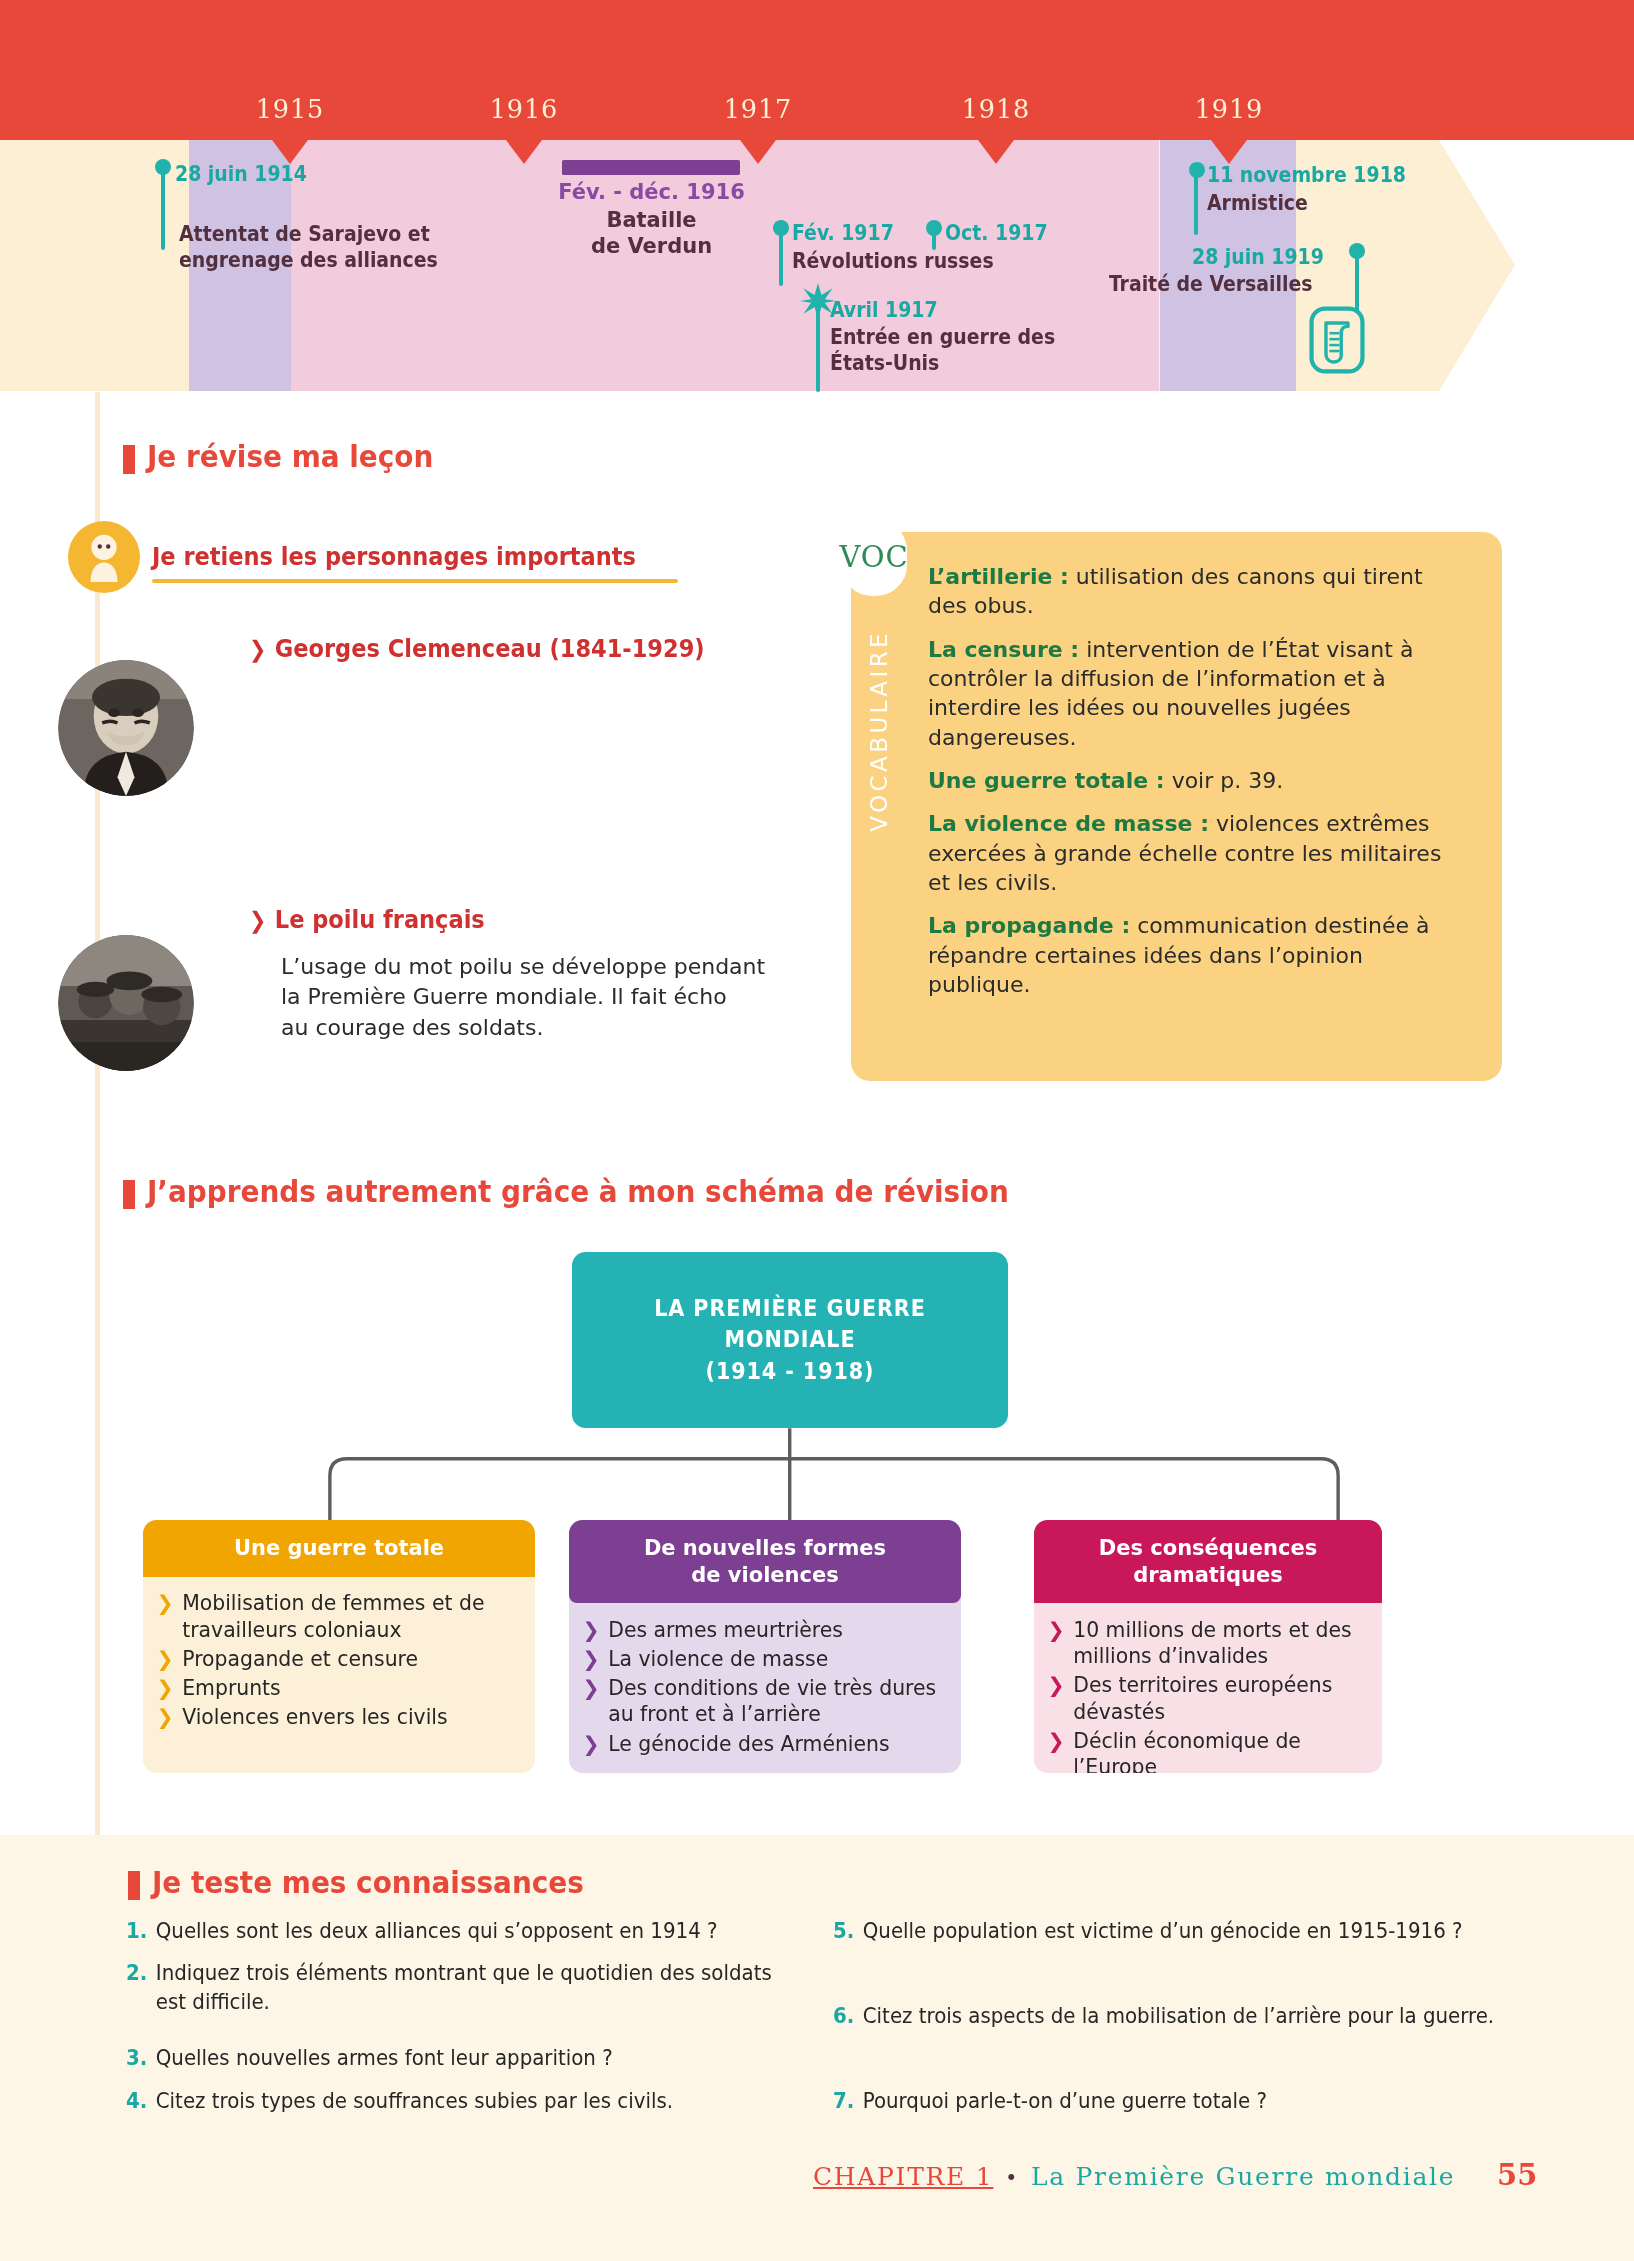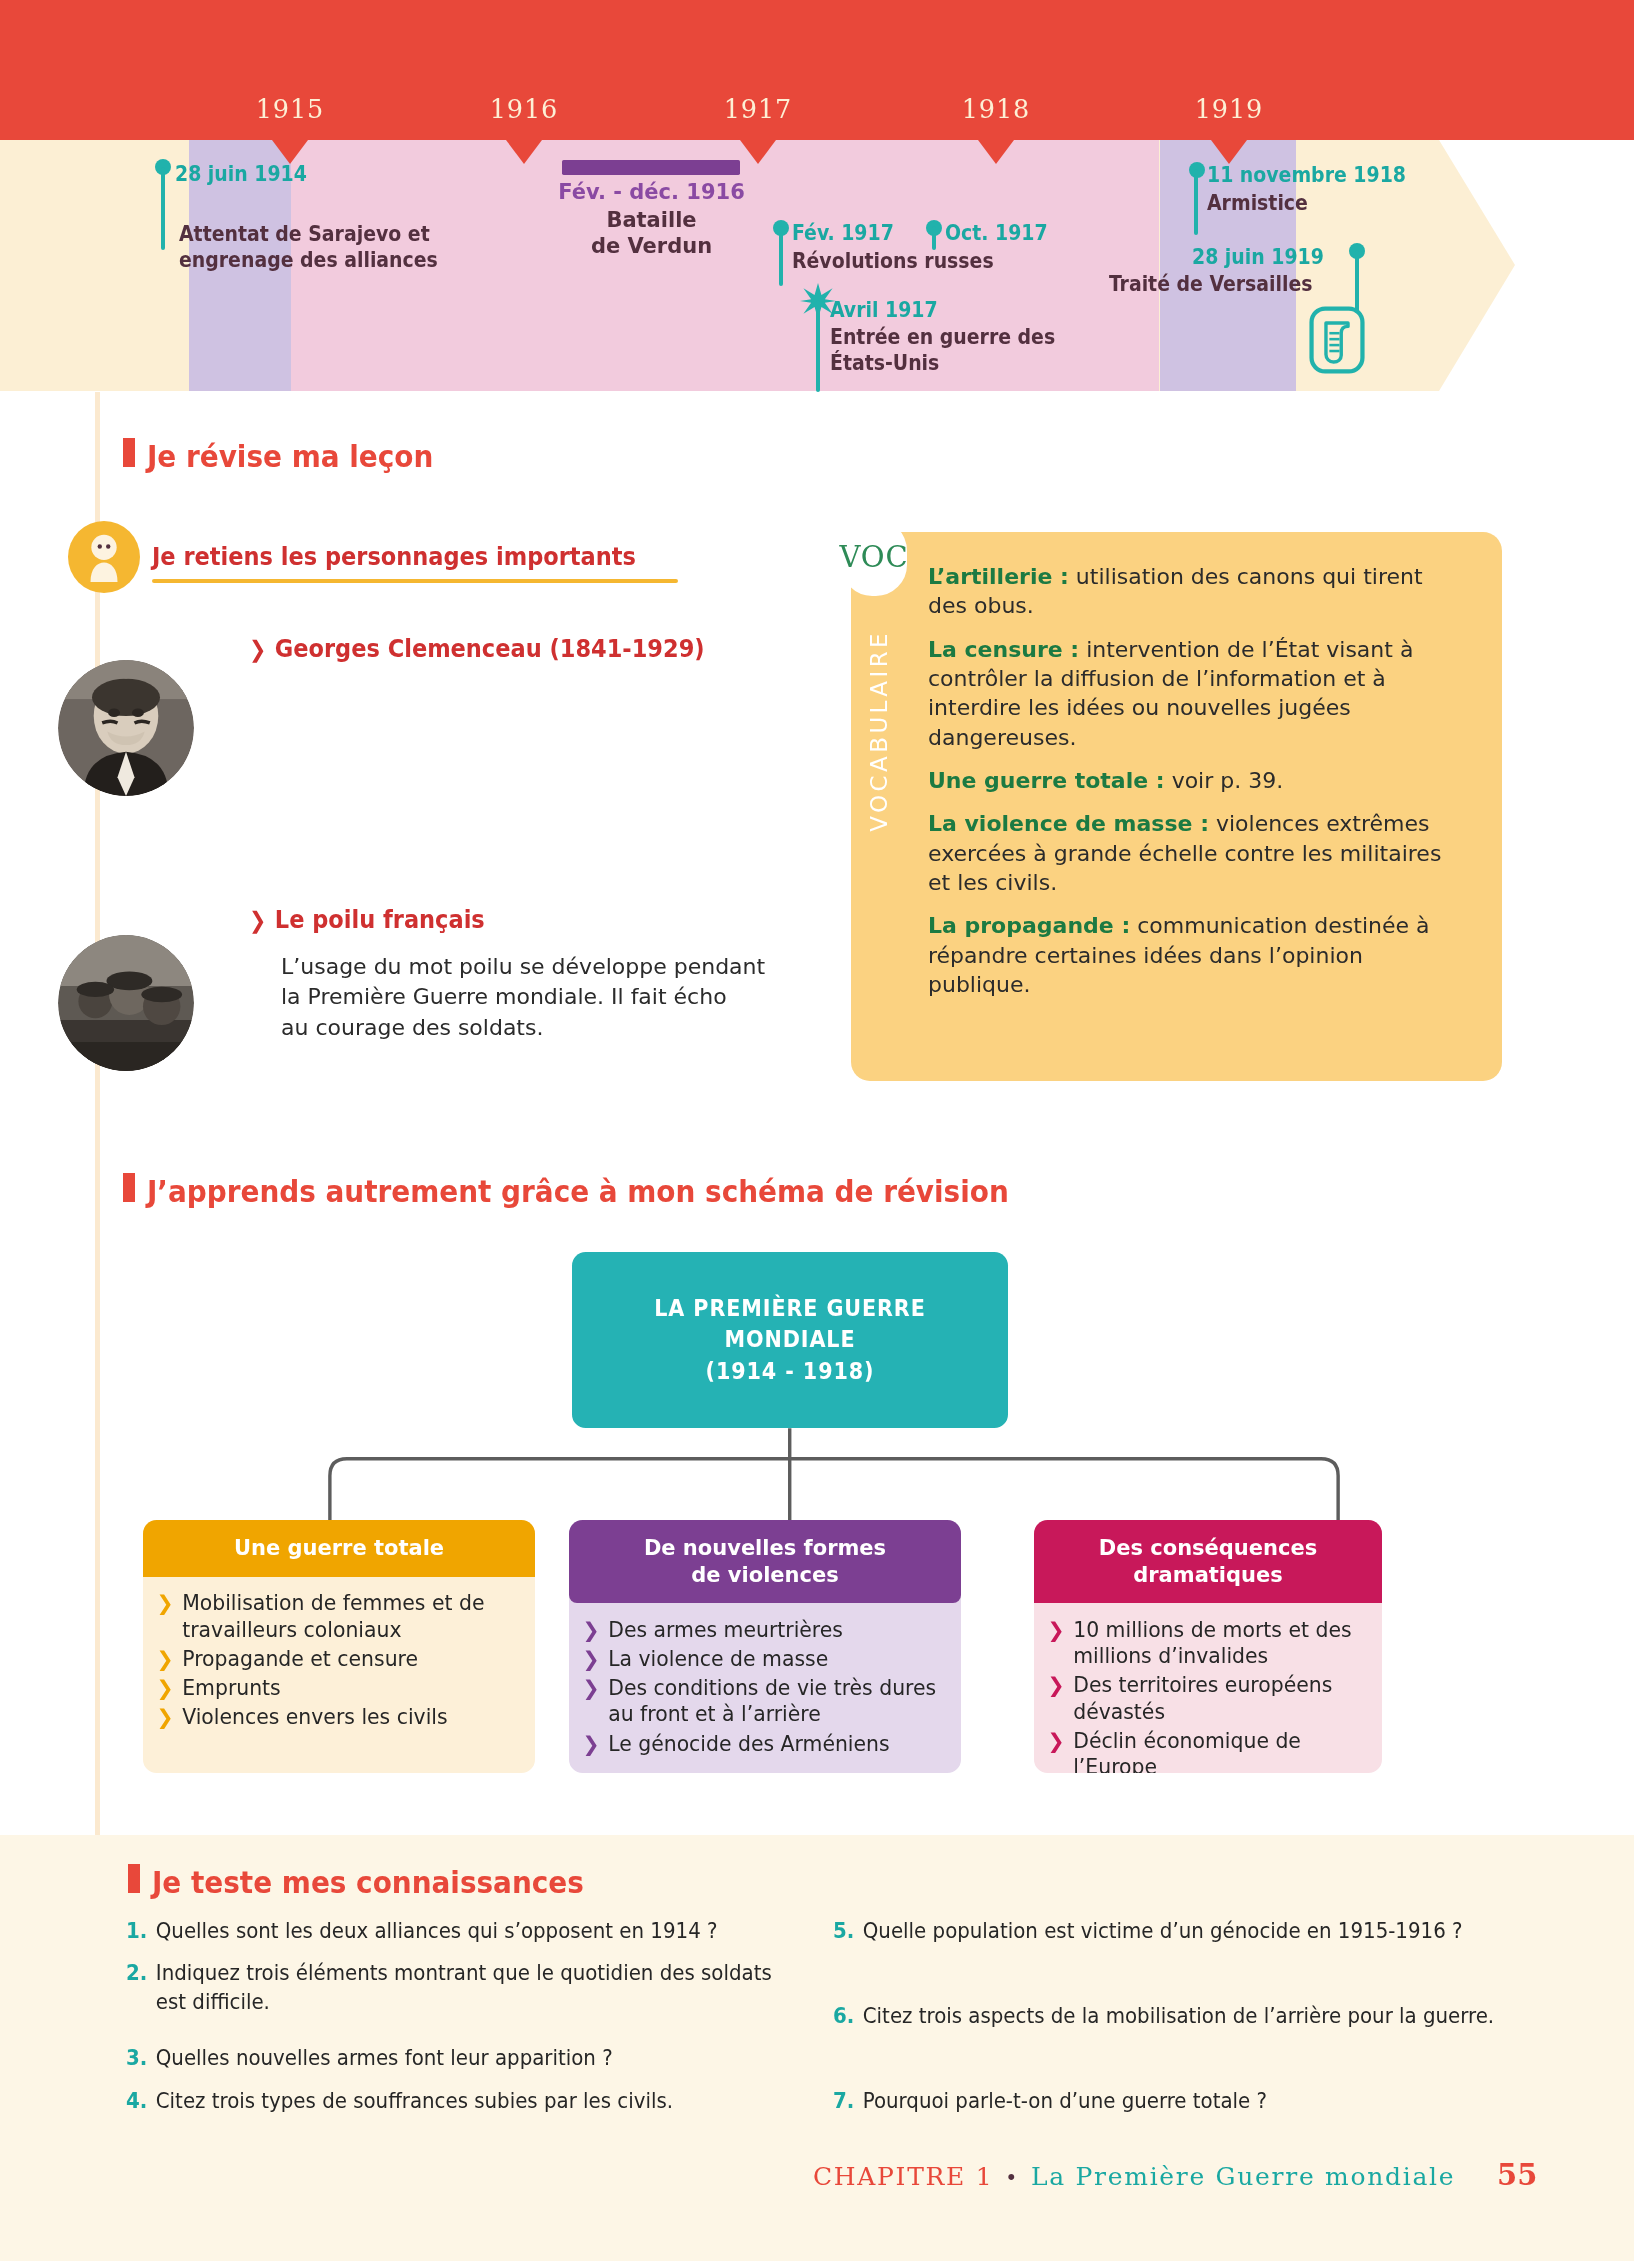--- a/index.html
+++ b/index.html
@@ -72,21 +72,21 @@
   .doc-icon { position: absolute; }
 
   
   .left-rail {
     position: absolute; left: 95px; top: 392px; width: 5.1px; height: 1447px;
     background: #fbe9cf;
   }
 
   
   .sec-head {
-    position: absolute; display: flex; align-items: flex-start; gap: 12px;
+    position: absolute; display: flex; align-items: flex-end; gap: 12px;
     color: #e8483a; font-weight: bold; font-size: 31px; white-space: nowrap;
     font-family: "DejaVu Sans Condensed","DejaVu Sans",sans-serif;
   }
   .sec-bullet { width: 12px; height: 29px; background: #e8483a; flex: 0 0 auto; }
 
   
   .pers-head {
     position: absolute; color: #cf3030; font-weight: bold; font-size: 25px;
     white-space: nowrap; font-family: "DejaVu Sans Condensed","DejaVu Sans",sans-serif;
   }
@@ -159,21 +159,21 @@
     font-size: 22px; line-height: 1.34; color: #262626;
     font-family: "DejaVu Sans Condensed","DejaVu Sans",sans-serif;
   }
   .q-num { color: #1aa8a2; font-weight: bold; flex: 0 0 auto; }
 
   .footer {
     position: absolute; display: flex; align-items: baseline; gap: 12px;
     font-size: 25px; letter-spacing: 1.7px;
     font-family: "DejaVu Serif", serif;
   }
-  .f-chap { color: #e8483a; }
+  .f-chap { color: #e8483a; text-decoration: underline; }
   .f-dot  { color: #53303f; font-size: 20.4px; }
   .f-title{ color: #1aa8a2; }
   .page-num {
     position: absolute; color: #e8483a; font-size: 29px; font-weight: bold;
     font-family: "DejaVu Serif", serif;
   }
 </style>
 </head>
 <body>
 

